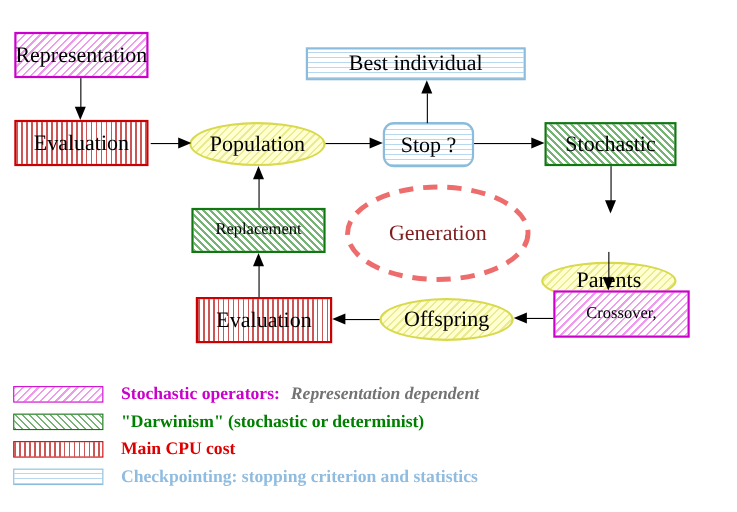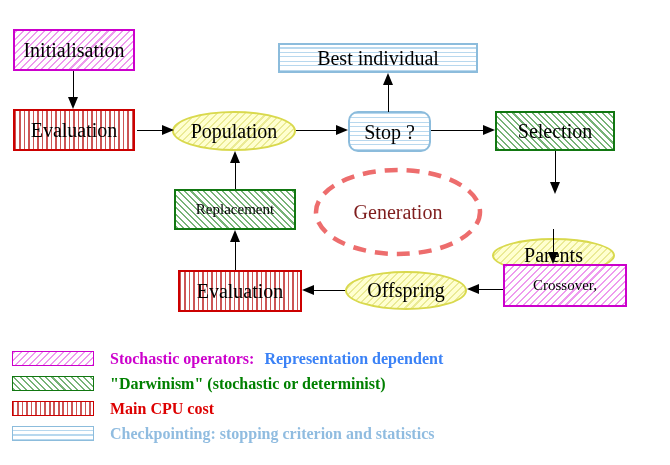--- a/index.html
+++ b/index.html
@@ -50,45 +50,45 @@
   .ah-right{border-top:5px solid transparent;border-bottom:5px solid transparent;border-left:12px solid #000;}
   .ah-left{border-top:5px solid transparent;border-bottom:5px solid transparent;border-right:12px solid #000;}
 
   
   .swatch{position:absolute;left:12px;width:82px;height:15px;box-sizing:border-box;}
   .swatch.hatch-magenta,.swatch.hatch-red,.swatch.hatch-green,.swatch.hatch-cyan{border-width:1.5px;}
   #sw1{top:351px;} #sw2{top:376px;} #sw3{top:401px;} #sw4{top:426px;}
   .ltext{position:absolute;left:110px;height:15px;display:flex;align-items:center;
          font-size:16px;font-weight:bold;white-space:nowrap;}
   #lt1{top:351px;} #lt2{top:376px;} #lt3{top:401px;} #lt4{top:426px;}
-  .c-magenta{color:#cc00cc;} .c-gold{color:#3b82f6;margin-left:10px;}
+  .c-magenta{color:#cc00cc;} .c-gold{color:#737373;margin-left:10px;font-style:italic;}
   .c-green{color:#008000;} .c-red{color:#dd0000;} .c-blue{color:#90bce0;}
 </style>
 </head>
 <body>
 
 <div class="canvas">
 
   <div id="n-init" class="box hatch-magenta">
-    <span>Initialisation</span>
+    <span>Representation</span>
   </div>
   <div id="n-eval1" class="box hatch-red">
     <span>Evaluation</span>
   </div>
   <div id="n-pop" class="ellipse hatch-yellow">
     <span>Population</span>
   </div>
   <div id="n-best" class="box hatch-cyan">
     <span>Best individual</span>
   </div>
   <div id="n-stop" class="box hatch-cyan">
     <span>Stop ?</span>
   </div>
   <div id="n-sel" class="box hatch-green">
-    <span>Selection</span>
+    <span>Stochastic</span>
   </div>
   <div id="n-repl" class="box hatch-green">
     <span>Replacement</span>
   </div>
   <div id="n-parents" class="ellipse hatch-yellow">
     <span>Parents</span>
   </div>
   <div id="n-cross" class="box hatch-magenta">
     <span>Crossover,</span>
   </div>

